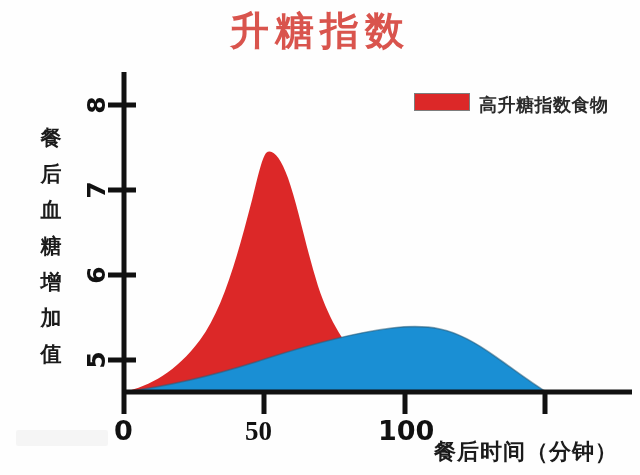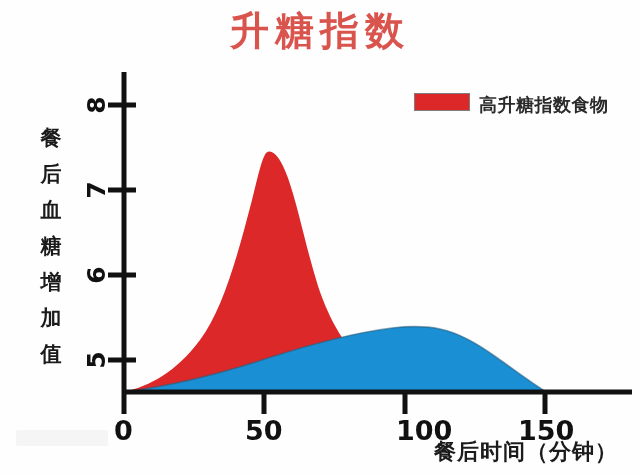--- a/index.html
+++ b/index.html
@@ -194,23 +194,22 @@
     <span>加</span>
     <span>值</span>
   </div>
 
   <div class="y-tick-label" style="left:80px; top:346px;">5</div>
   <div class="y-tick-label" style="left:80px; top:261px;">6</div>
   <div class="y-tick-label" style="left:80px; top:176px;">7</div>
   <div class="y-tick-label" style="left:80px; top:91px;">8</div>
 
   <div class="x-tick-label" style="left:114px; top:416px;">0</div>
-  <div class="x-tick-label" style="left:245px; top:416px;">50</div>
-  <div class="x-tick-label" style="left:396px; top:416px;">100</div>
-  <div class="x-tick-label" style="left:518px; top:416px;">150</div>
+  <div class="x-tick-label" style="left:245px; top:416px;font-family:Liberation Serif, serif;">50</div>
+  <div class="x-tick-label" style="left:378px; top:416px;">100</div>
 
   <div id="x-axis-title">餐后时间（分钟）</div>
 
   <div id="legend">
     <div class="legend-row">
       <div class="legend-swatch" style="background:#dc2828;"></div>
       <div class="legend-text">高升糖指数食物</div>
     </div>
   </div>
 

